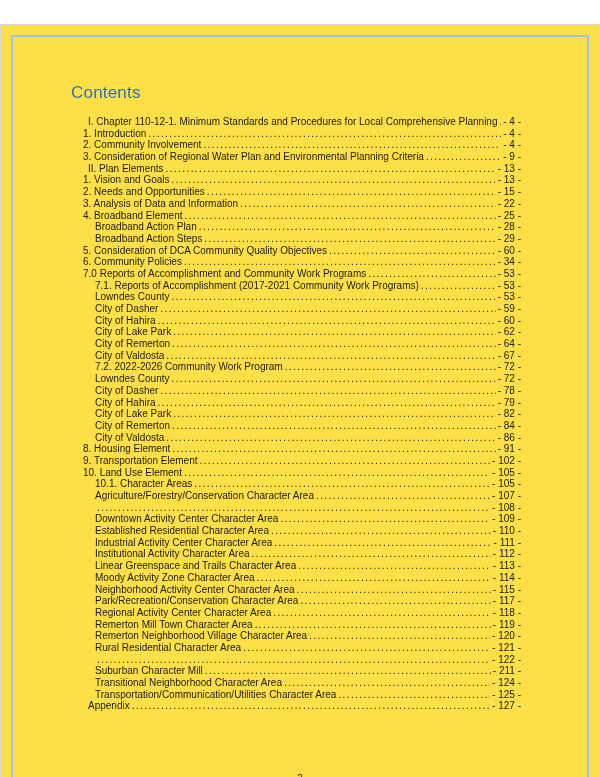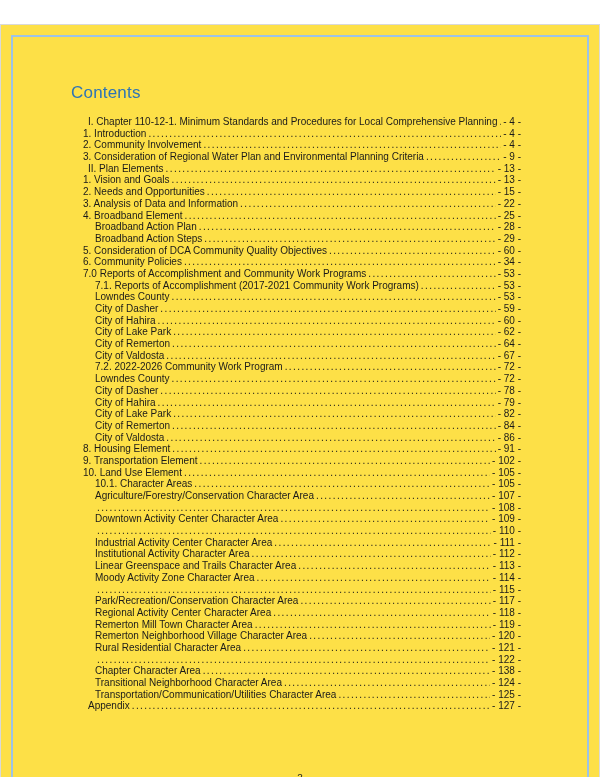--- a/index.html
+++ b/index.html
@@ -242,20 +242,21 @@
         <div class="toc-row lvl2">
     <span class="leader">................................................................................................................................................................................................................................................</span>
     <span class="toc-page">- 108 -</span>
   </div>
         <div class="toc-row lvl2">
     <span class="toc-text">Downtown Activity Center Character Area</span>
     <span class="leader">................................................................................................................................................................................................................................................</span>
     <span class="toc-page">- 109 -</span>
   </div>
         <div class="toc-row lvl2">
+    <span class="toc-text">Established Residential Character Area</span>
     <span class="leader">................................................................................................................................................................................................................................................</span>
     <span class="toc-page">- 110 -</span>
   </div>
         <div class="toc-row lvl2">
     <span class="toc-text">Industrial Activity Center Character Area</span>
     <span class="leader">................................................................................................................................................................................................................................................</span>
     <span class="toc-page">- 111 -</span>
   </div>
         <div class="toc-row lvl2">
     <span class="toc-text">Institutional Activity Character Area</span>
@@ -266,20 +267,21 @@
     <span class="toc-text">Linear Greenspace and Trails Character Area</span>
     <span class="leader">................................................................................................................................................................................................................................................</span>
     <span class="toc-page">- 113 -</span>
   </div>
         <div class="toc-row lvl2">
     <span class="toc-text">Moody Activity Zone Character Area</span>
     <span class="leader">................................................................................................................................................................................................................................................</span>
     <span class="toc-page">- 114 -</span>
   </div>
         <div class="toc-row lvl2">
+    <span class="toc-text">Neighborhood Activity Center Character Area</span>
     <span class="leader">................................................................................................................................................................................................................................................</span>
     <span class="toc-page">- 115 -</span>
   </div>
         <div class="toc-row lvl2">
     <span class="toc-text">Park/Recreation/Conservation Character Area</span>
     <span class="leader">................................................................................................................................................................................................................................................</span>
     <span class="toc-page">- 117 -</span>
   </div>
         <div class="toc-row lvl2">
     <span class="toc-text">Regional Activity Center Character Area</span>
@@ -299,23 +301,23 @@
         <div class="toc-row lvl2">
     <span class="toc-text">Rural Residential Character Area</span>
     <span class="leader">................................................................................................................................................................................................................................................</span>
     <span class="toc-page">- 121 -</span>
   </div>
         <div class="toc-row lvl2">
     <span class="leader">................................................................................................................................................................................................................................................</span>
     <span class="toc-page">- 122 -</span>
   </div>
         <div class="toc-row lvl2">
-    <span class="toc-text">Chapter Character Area</span>
-    <span class="leader">................................................................................................................................................................................................................................................</span>
-    <span class="toc-page">- 138 -</span>
+    <span class="toc-text">Suburban Character Mill</span>
+    <span class="leader">................................................................................................................................................................................................................................................</span>
+    <span class="toc-page">- 211 -</span>
   </div>
         <div class="toc-row lvl2">
     <span class="toc-text">Transitional Neighborhood Character Area</span>
     <span class="leader">................................................................................................................................................................................................................................................</span>
     <span class="toc-page">- 124 -</span>
   </div>
         <div class="toc-row lvl2">
     <span class="toc-text">Transportation/Communication/Utilities Character Area</span>
     <span class="leader">................................................................................................................................................................................................................................................</span>
     <span class="toc-page">- 125 -</span>

